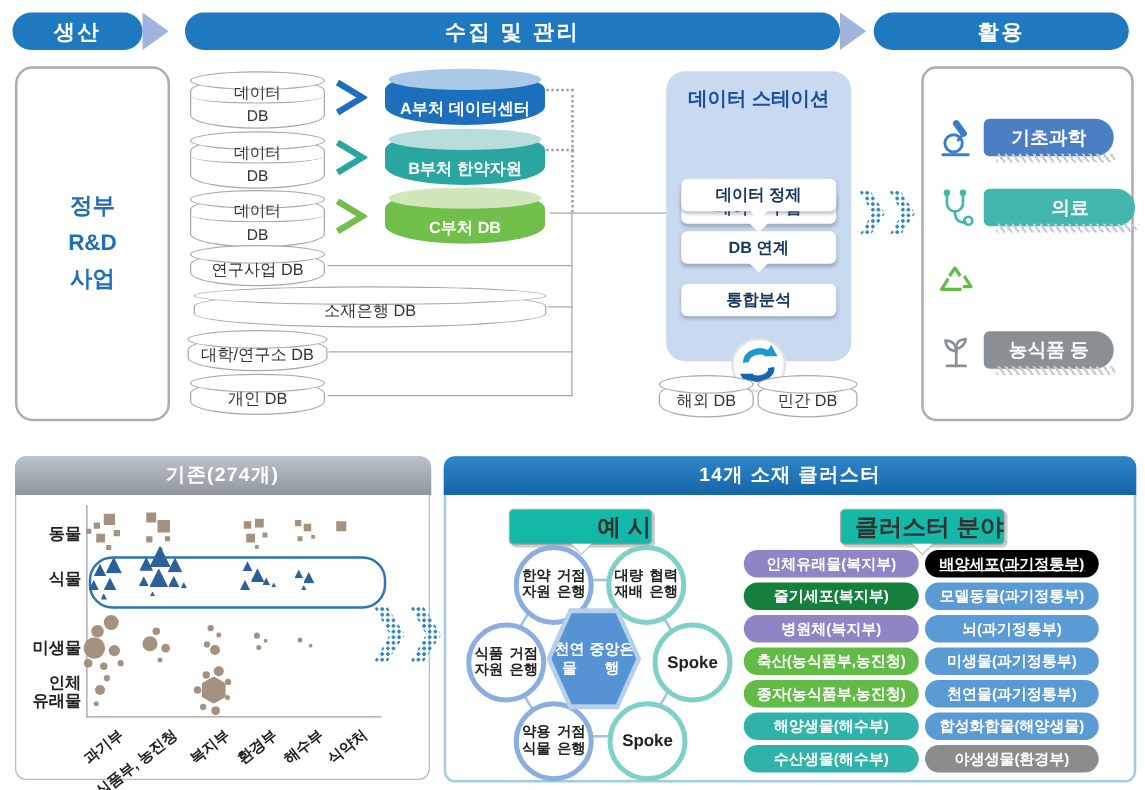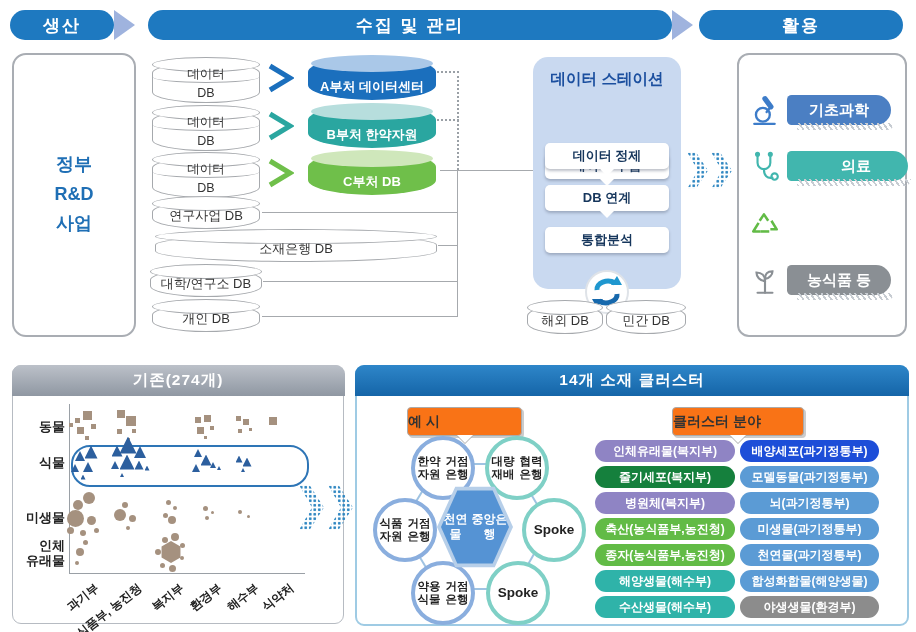--- a/index.html
+++ b/index.html
@@ -94,23 +94,23 @@
   .xlbl { position:absolute; white-space:nowrap; font-weight:bold; font-size:12px; color:#222;
           transform:rotate(-38deg) translateX(-100%); transform-origin:0 0; }
 
   
   .right-panel { position:absolute; left:355px; top:365px; width:550px; height:257px;
                  background:#fff; border:2px solid #9fcbe4; border-radius:9px; }
   .right-head { position:absolute; left:-2px; top:-2px; right:-2px; height:31px;
                 background:linear-gradient(180deg,#2e86c9,#1565a8); border-radius:9px 9px 0 0;
                 color:#fff; font-weight:bold; font-size:15.5px; letter-spacing:1px;
                 display:flex; align-items:center; justify-content:center; }
-  .callout { position:absolute; background:#f97316; border:1.5px solid #aaa; border-radius:4px;
-             box-shadow:2px 2px 0 #ccc; color:#333; font-weight:bold; font-size:14px;
-             display:flex; align-items:center; justify-content:flex-start; }
+  .callout { position:absolute; background:#14b8a6; border:1.5px solid #aaa; border-radius:4px;
+             box-shadow:2px 2px 0 #ccc; color:#333; font-weight:bold; font-size:19px;
+             display:flex; align-items:center; justify-content:flex-end; }
   .callout .tail { position:absolute; bottom:-8px; left:50%; transform:translateX(-50%);
              width:0; height:0; border-left:8px solid transparent; border-right:8px solid transparent;
              border-top:8px solid #fff; filter:drop-shadow(0 1.5px 0 #aaa); }
   .hubwrap { position:absolute; left:20px; top:58px; width:240px; height:200px; }
   .node { position:absolute; width:56px; height:56px; border-radius:50%; background:#fff;
           display:flex; align-items:center; justify-content:center; text-align:center;
           font-weight:bold; font-size:11.5px; line-height:1.15; color:#222; }
   .hexa { position:absolute; left:60px; top:60px; width:76px; height:84px;
           background:#b7cfe9; clip-path:polygon(24% 2%, 76% 2%, 100% 50%, 76% 98%, 24% 98%, 0% 50%);
           display:flex; align-items:center; justify-content:center; }
@@ -467,21 +467,21 @@
       </div>
       </div>
     <div id="fieldPills"></div>
   <div class="pill" style="left: 238px; top: 73px; width: 140px; background: rgb(143, 132, 196);">인체유래물(복지부)</div>
       <div class="pill" style="left: 238px; top: 99px; width: 140px; background: #15803d;">줄기세포(복지부)</div>
       <div class="pill" style="left: 238px; top: 125px; width: 140px; background: rgb(143, 132, 196);">병원체(복지부)</div>
       <div class="pill" style="left: 238px; top: 151px; width: 140px; background: rgb(98, 187, 70);">축산(농식품부,농진청)</div>
       <div class="pill" style="left: 238px; top: 177px; width: 140px; background: rgb(98, 187, 70);">종자(농식품부,농진청)</div>
       <div class="pill" style="left: 238px; top: 203px; width: 140px; background: rgb(47, 179, 169);">해양생물(해수부)</div>
       <div class="pill" style="left: 238px; top: 229px; width: 140px; background: rgb(47, 179, 169);">수산생물(해수부)</div>
-      <div class="pill" style="left: 383px; top: 73px; width: 139px; background: #1d4ed8;">배양세포(과기정통부)</div>
+      <div class="pill" style="left: 383px; top: 73px; width: 139px; background: #000000; text-decoration: underline;">배양세포(과기정통부)</div>
       <div class="pill" style="left: 383px; top: 99px; width: 139px; background: rgb(91, 155, 213);">모델동물(과기정통부)</div>
       <div class="pill" style="left: 383px; top: 125px; width: 139px; background: rgb(91, 155, 213);">뇌(과기정통부)</div>
       <div class="pill" style="left: 383px; top: 151px; width: 139px; background: rgb(91, 155, 213);">미생물(과기정통부)</div>
       <div class="pill" style="left: 383px; top: 177px; width: 139px; background: rgb(91, 155, 213);">천연물(과기정통부)</div>
       <div class="pill" style="left: 383px; top: 203px; width: 139px; background: rgb(91, 155, 213);">합성화합물(해양생물)</div>
       <div class="pill" style="left: 383px; top: 229px; width: 139px; background: rgb(140, 140, 140);">야생생물(환경부)</div>
     </div>
 
 </div>
 

